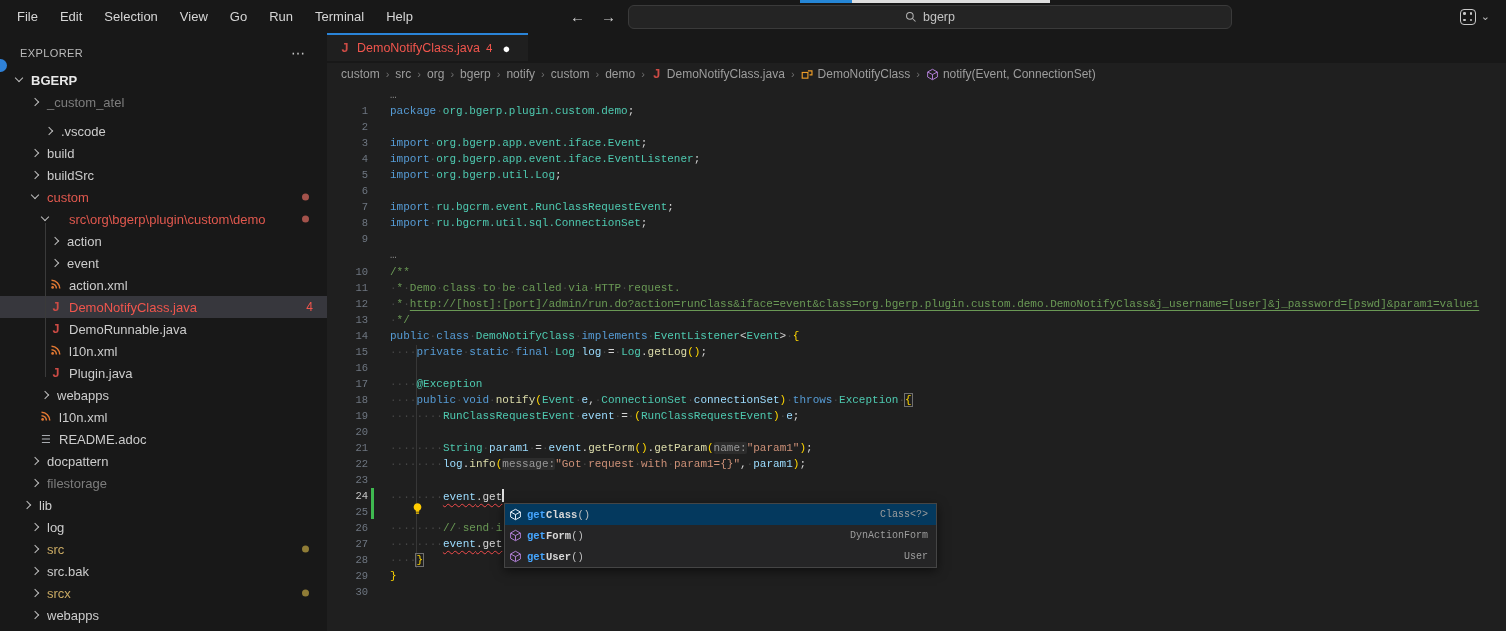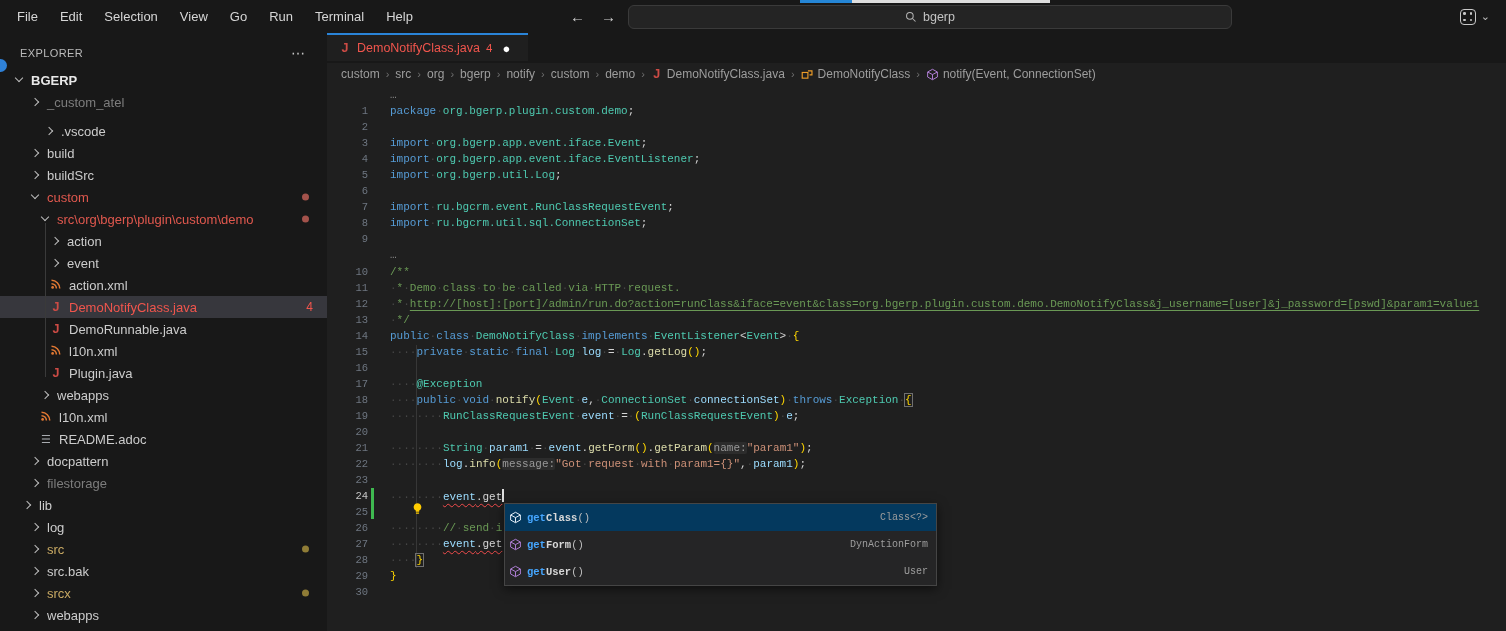--- a/index.html
+++ b/index.html
@@ -75,21 +75,21 @@
   .lk{color:#6a9955;text-decoration:underline;text-underline-offset:3px;}
   .ws{color:#464646;}
   .sq{text-decoration:underline wavy #f14c4c 1px;text-underline-offset:3px;text-decoration-skip-ink:none;}
   .caret{display:inline-block;width:1.6px;height:13px;background:#dddddd;vertical-align:-2px;}
   .git-added{position:absolute;left:44px;top:403px;width:3px;height:31px;background:#3fb950;}
   .indent-guide{position:absolute;left:89px;top:260px;width:1px;height:223px;background:#373737;}
   .bulb{position:absolute;left:58px;top:2px;width:13px;height:13px;}
   
   .suggest{position:absolute;left:177px;top:418px;width:431px;background:#252526;border:1px solid #454545;
            box-shadow:0 3px 10px rgba(0,0,0,.55);z-index:5;}
-  .sitem{height:27px;display:flex;align-items:center;padding:0 8px 0 4px;
+  .sitem{height:21px;display:flex;align-items:center;padding:0 8px 0 4px;
          font-family:"Liberation Mono","DejaVu Sans Mono",monospace;font-size:10.5px;color:#d8d8d8;cursor:pointer;}
   .sitem.sel{background:#04395e;}
   .sitem svg{margin-right:5px;flex:none;}
   .s-label{font-weight:700;}
   .s-match{color:#45a6ff;}
   .s-paren{color:#bfbfbf;font-weight:400;}
   .s-detail{margin-left:auto;color:#9d9d9d;font-size:10px;font-weight:400;}
 </style>
 </head>
 <body>
@@ -156,21 +156,21 @@
         </div>
         <div class="trow" style="padding-left: 30px;">
           <span class="chev right"></span>
           <span class="">buildSrc</span>
         </div>
         <div class="trow" style="padding-left: 30px;">
           <span class="chev down"></span>
           <span class="t-err">custom</span>
           <span class="gitdot red"></span>
         </div>
-        <div class="trow" style="padding-left: 40px;">
+        <div class="trow" style="padding-left: 40px; gap: 12px;">
           <span class="chev down"></span>
           <span class="t-err">src\org\bgerp\plugin\custom\demo</span>
           <span class="gitdot red"></span>
         </div>
         <div class="trow" style="padding-left: 50px;">
           <span class="chev right"></span>
           <span class="">action</span>
         </div>
         <div class="trow" style="padding-left: 50px;">
           <span class="chev right"></span>

